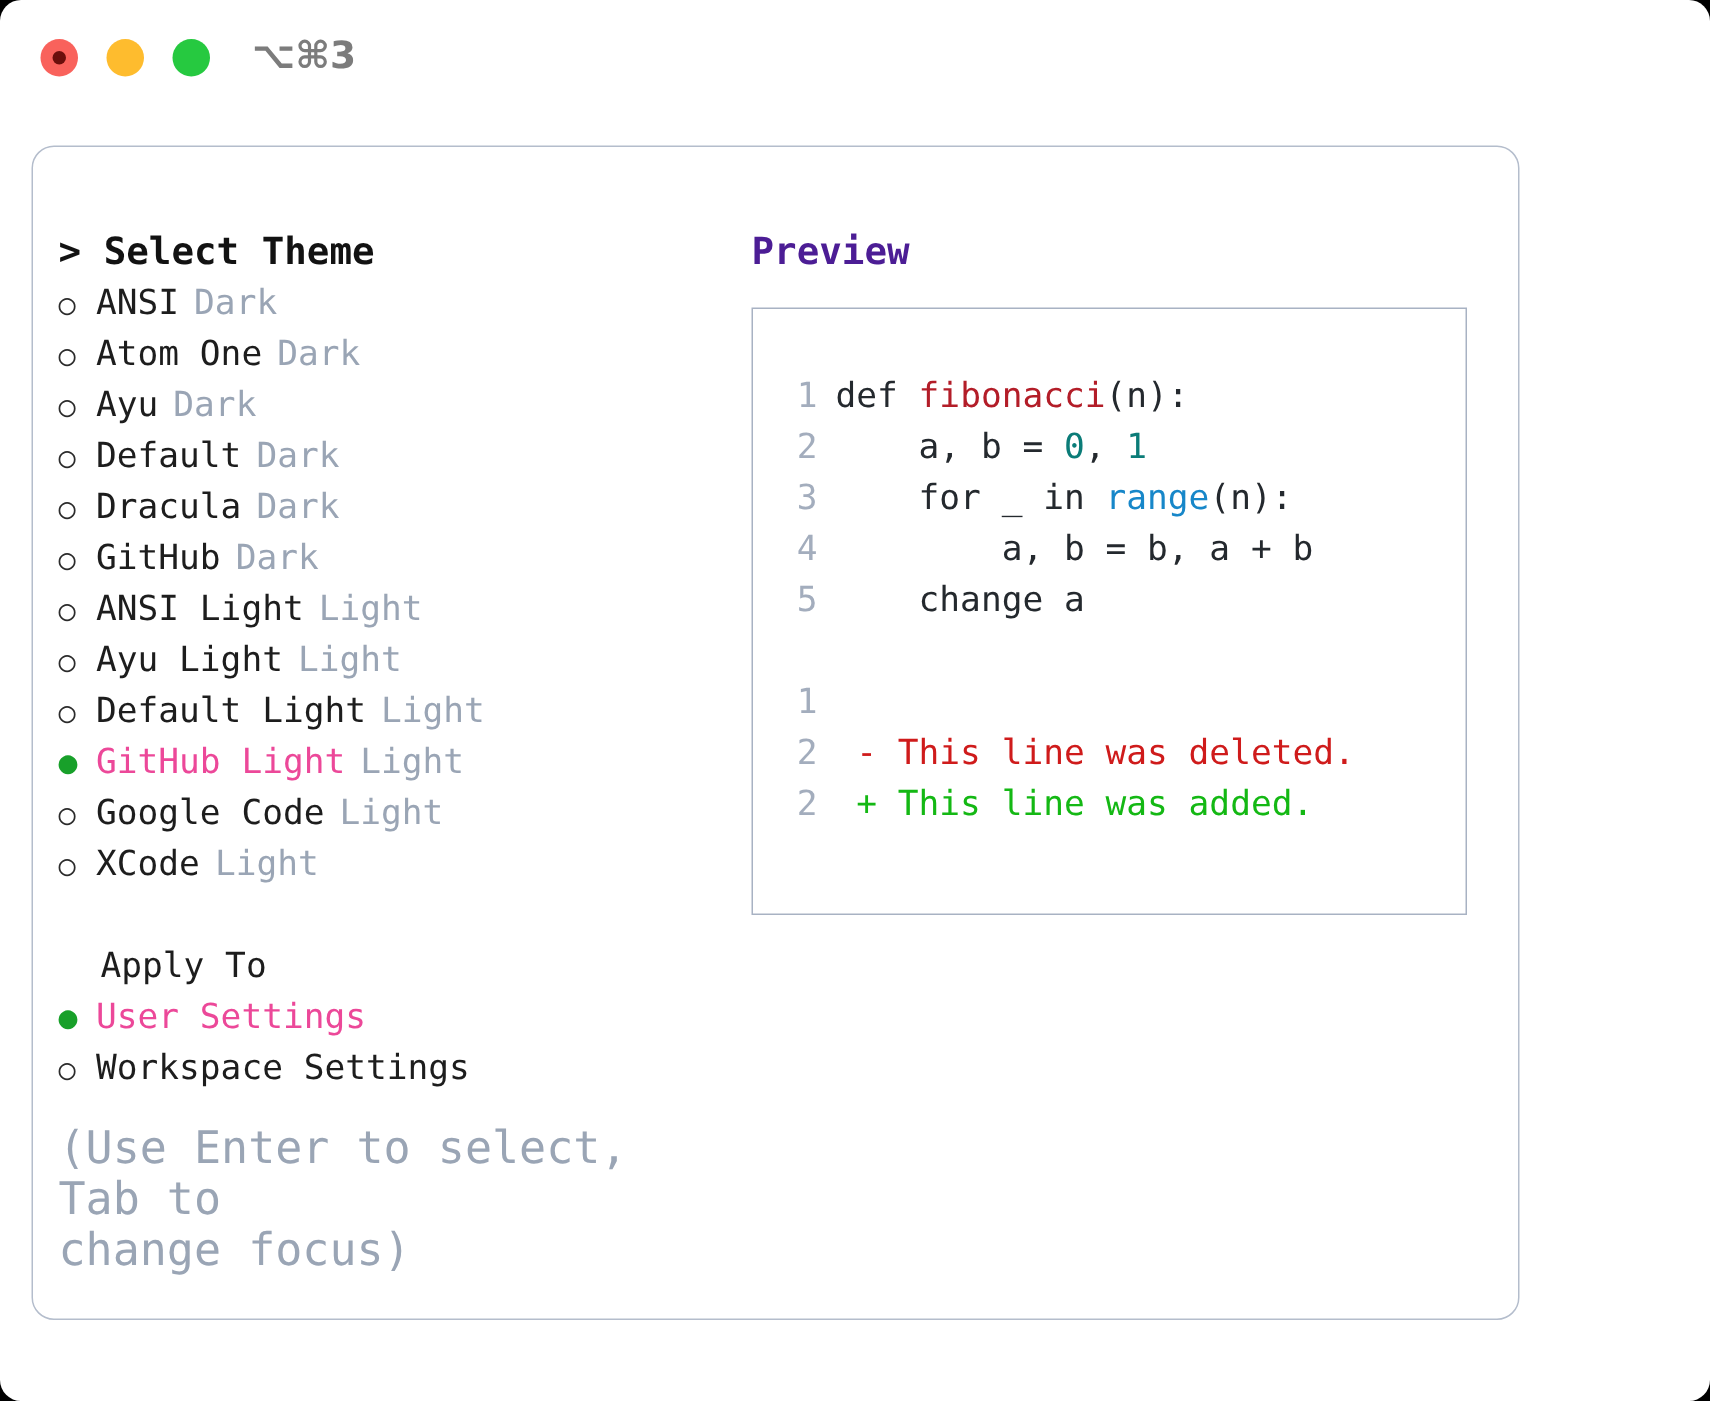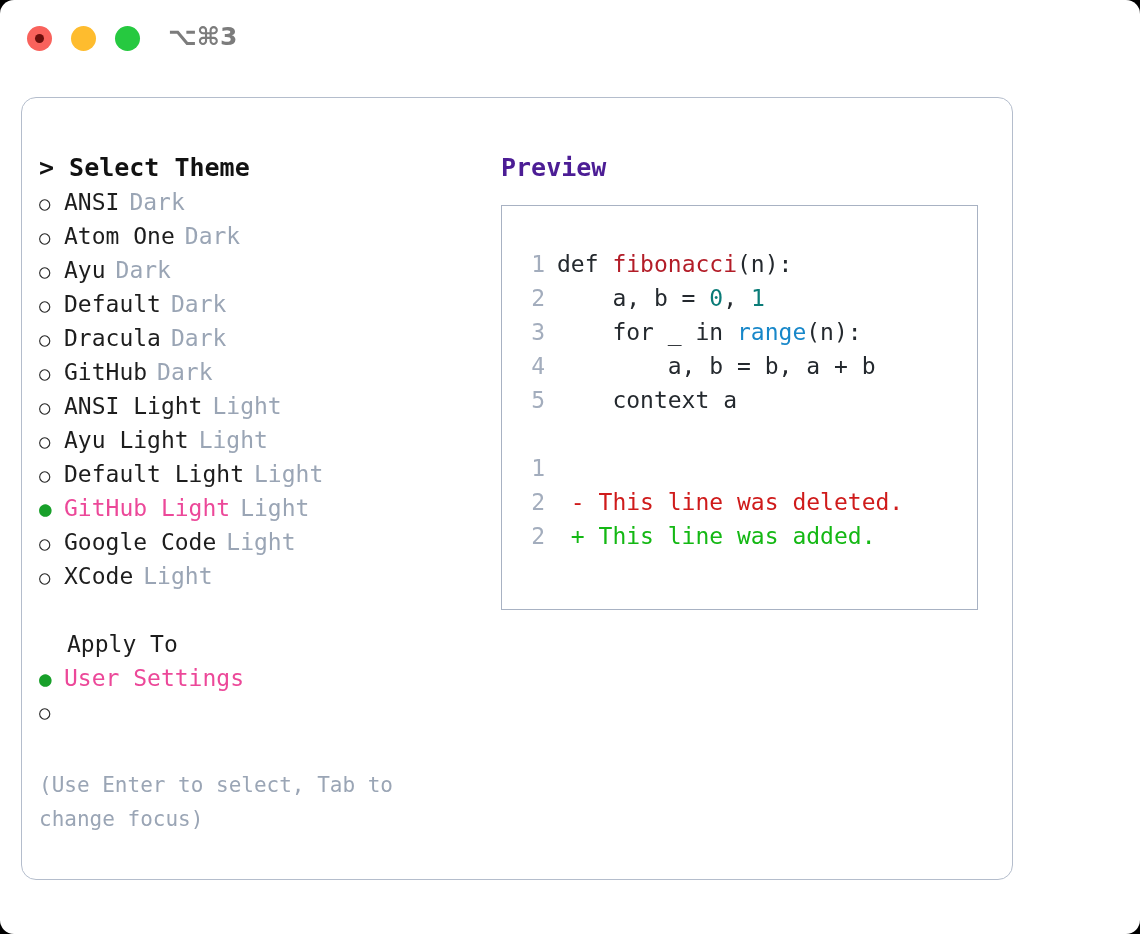--- a/index.html
+++ b/index.html
@@ -140,22 +140,22 @@
   }
   .sub-header {
     font-size: 23px;
     color: #1d1d1d;
     line-height: 34px;
     padding-left: 28px;
     white-space: pre;
   }
 
   .hint {
-    margin-top: 39px;
-    font-size: 21px;
+    margin-top: 20px;
+    font-size: 30px;
     color: #9aa5b5;
     line-height: 34px;
     width: 400px;
   }
 
   
   .right-col {
     position: absolute;
     left: 479px;
     top: 53px;
@@ -241,40 +241,40 @@
             <div class="opt-row"><span class="marker">○</span><span class="opt-label">Default Light</span><span class="opt-tag">Light</span></div>
             <div class="opt-row selected"><span class="marker selected">●</span><span class="opt-label">GitHub Light</span><span class="opt-tag">Light</span></div>
             <div class="opt-row"><span class="marker">○</span><span class="opt-label">Google Code</span><span class="opt-tag">Light</span></div>
             <div class="opt-row"><span class="marker">○</span><span class="opt-label">XCode</span><span class="opt-tag">Light</span></div>
           </div>
 
         <div class="subsection">
           <div class="sub-header">Apply To</div>
           <div id="apply-list">
               <div class="opt-row selected"><span class="marker selected">●</span><span class="opt-label">User Settings</span></div>
-              <div class="opt-row"><span class="marker">○</span></div>
+              <div class="opt-row"><span class="marker">○</span><span class="opt-label">Workspace Settings</span></div>
             </div>
         </div>
 
         <div class="hint">
           <div>(Use Enter to select, Tab to</div>
           <div>change focus)</div>
         </div>
       </div>
 
       <div class="right-col">
         <div class="preview-title">Preview</div>
         <div class="preview-box">
           <div class="code-area">
             <div id="code-lines">
                 <div class="code-line"><span class="lineno">1</span><span class="code-text"><span class="tok-plain">def </span><span class="tok-fn">fibonacci</span><span class="tok-plain">(n):</span></span></div>
                 <div class="code-line"><span class="lineno">2</span><span class="code-text"><span class="tok-plain">    a, b = </span><span class="tok-num">0</span><span class="tok-plain">, </span><span class="tok-num">1</span></span></div>
                 <div class="code-line"><span class="lineno">3</span><span class="code-text"><span class="tok-plain">    for _ in </span><span class="tok-call">range</span><span class="tok-plain">(n):</span></span></div>
                 <div class="code-line"><span class="lineno">4</span><span class="code-text"><span class="tok-plain">        a, b = b, a + b</span></span></div>
-                <div class="code-line"><span class="lineno">5</span><span class="code-text"><span class="tok-plain">    context a</span></span></div>
+                <div class="code-line"><span class="lineno">5</span><span class="code-text"><span class="tok-plain">    change a</span></span></div>
               </div>
             <div class="gap-line"></div>
             <div id="diff-lines">
                 <div class="code-line"><span class="lineno">1</span></div>
                 <div class="code-line"><span class="lineno">2</span><span class="code-text diff-del"> - This line was deleted.</span></div>
                 <div class="code-line"><span class="lineno">2</span><span class="code-text diff-add"> + This line was added.</span></div>
               </div>
           </div>
         </div>
       </div>

